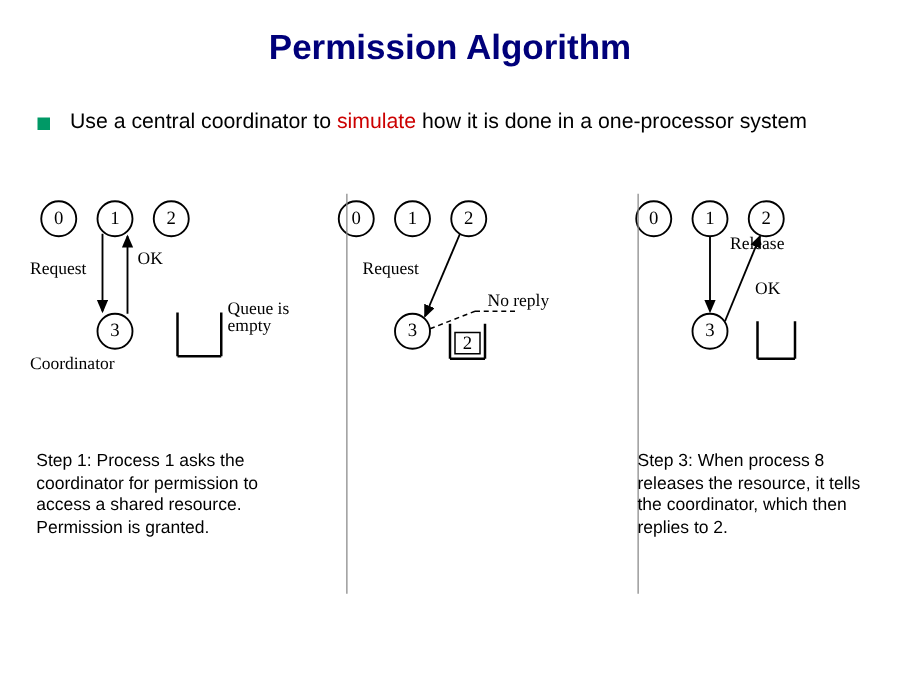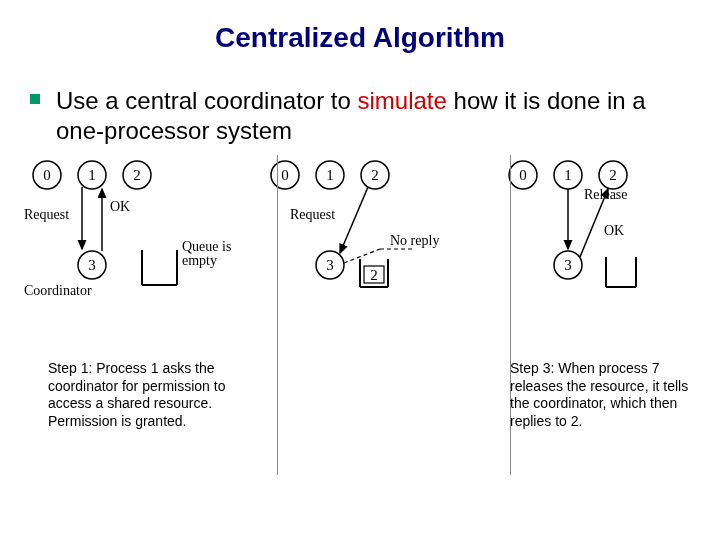--- a/index.html
+++ b/index.html
@@ -17,21 +17,21 @@
     font-size: 28px;
     font-weight: bold;
     color: #00007a;
     padding-top: 22px;
   }
   .body-text {
     position: absolute;
     left: 56px;
     top: 86px;
     width: 620px;
-    font-size: 24px;
+    font-size: 17px;
     line-height: 1.25;
     color: #000;
   }
   .bullet {
     position: absolute;
     left: 30px;
     top: 94px;
     width: 10px;
     height: 10px;
     background: #009966;
@@ -71,28 +71,28 @@
     left: 22px;
     right: 22px;
     display: flex;
     justify-content: space-between;
   }
   .cap {
     font-size: 14px;
     line-height: 1.25;
     color: #000;
   }
-  .cap1 { width: 200px; margin-left: 26px; }
+  .cap1 { width: 200px; margin-left: 7px; }
   .cap2 { width: 178px; }
   .cap3 { width: 188px; }
 </style>
 </head>
 <body>
 
-<h1 class="title">Centralized Algorithm</h1>
+<h1 class="title">Permission Algorithm</h1>
 
 <div class="bullet"></div>
 <div class="body-text">
   <span>Use a central coordinator to </span><span class="highlight">simulate</span><span> how it is done in a one-processor system</span>
 </div>
 
 <div class="diagrams">
 
   <div class="panel p1">
     <svg width="225" height="160">
@@ -188,14 +188,14 @@
       <line x1="108" y1="132" x2="138" y2="132" stroke="#000" stroke-width="2"></line>
     </svg>
   </div>
 
   <div class="divider d1"></div>
   <div class="divider d2"></div>
 </div>
 
 <div class="captions">
   <div class="cap cap1">Step 1: Process 1 asks the coordinator for permission to access a shared resource. Permission is granted.</div>
-  <div class="cap cap3">Step 3: When process 7 releases the resource, it tells the coordinator, which then replies to 2.</div>
+  <div class="cap cap3">Step 3: When process 8 releases the resource, it tells the coordinator, which then replies to 2.</div>
 </div>
 
 </body></html>

